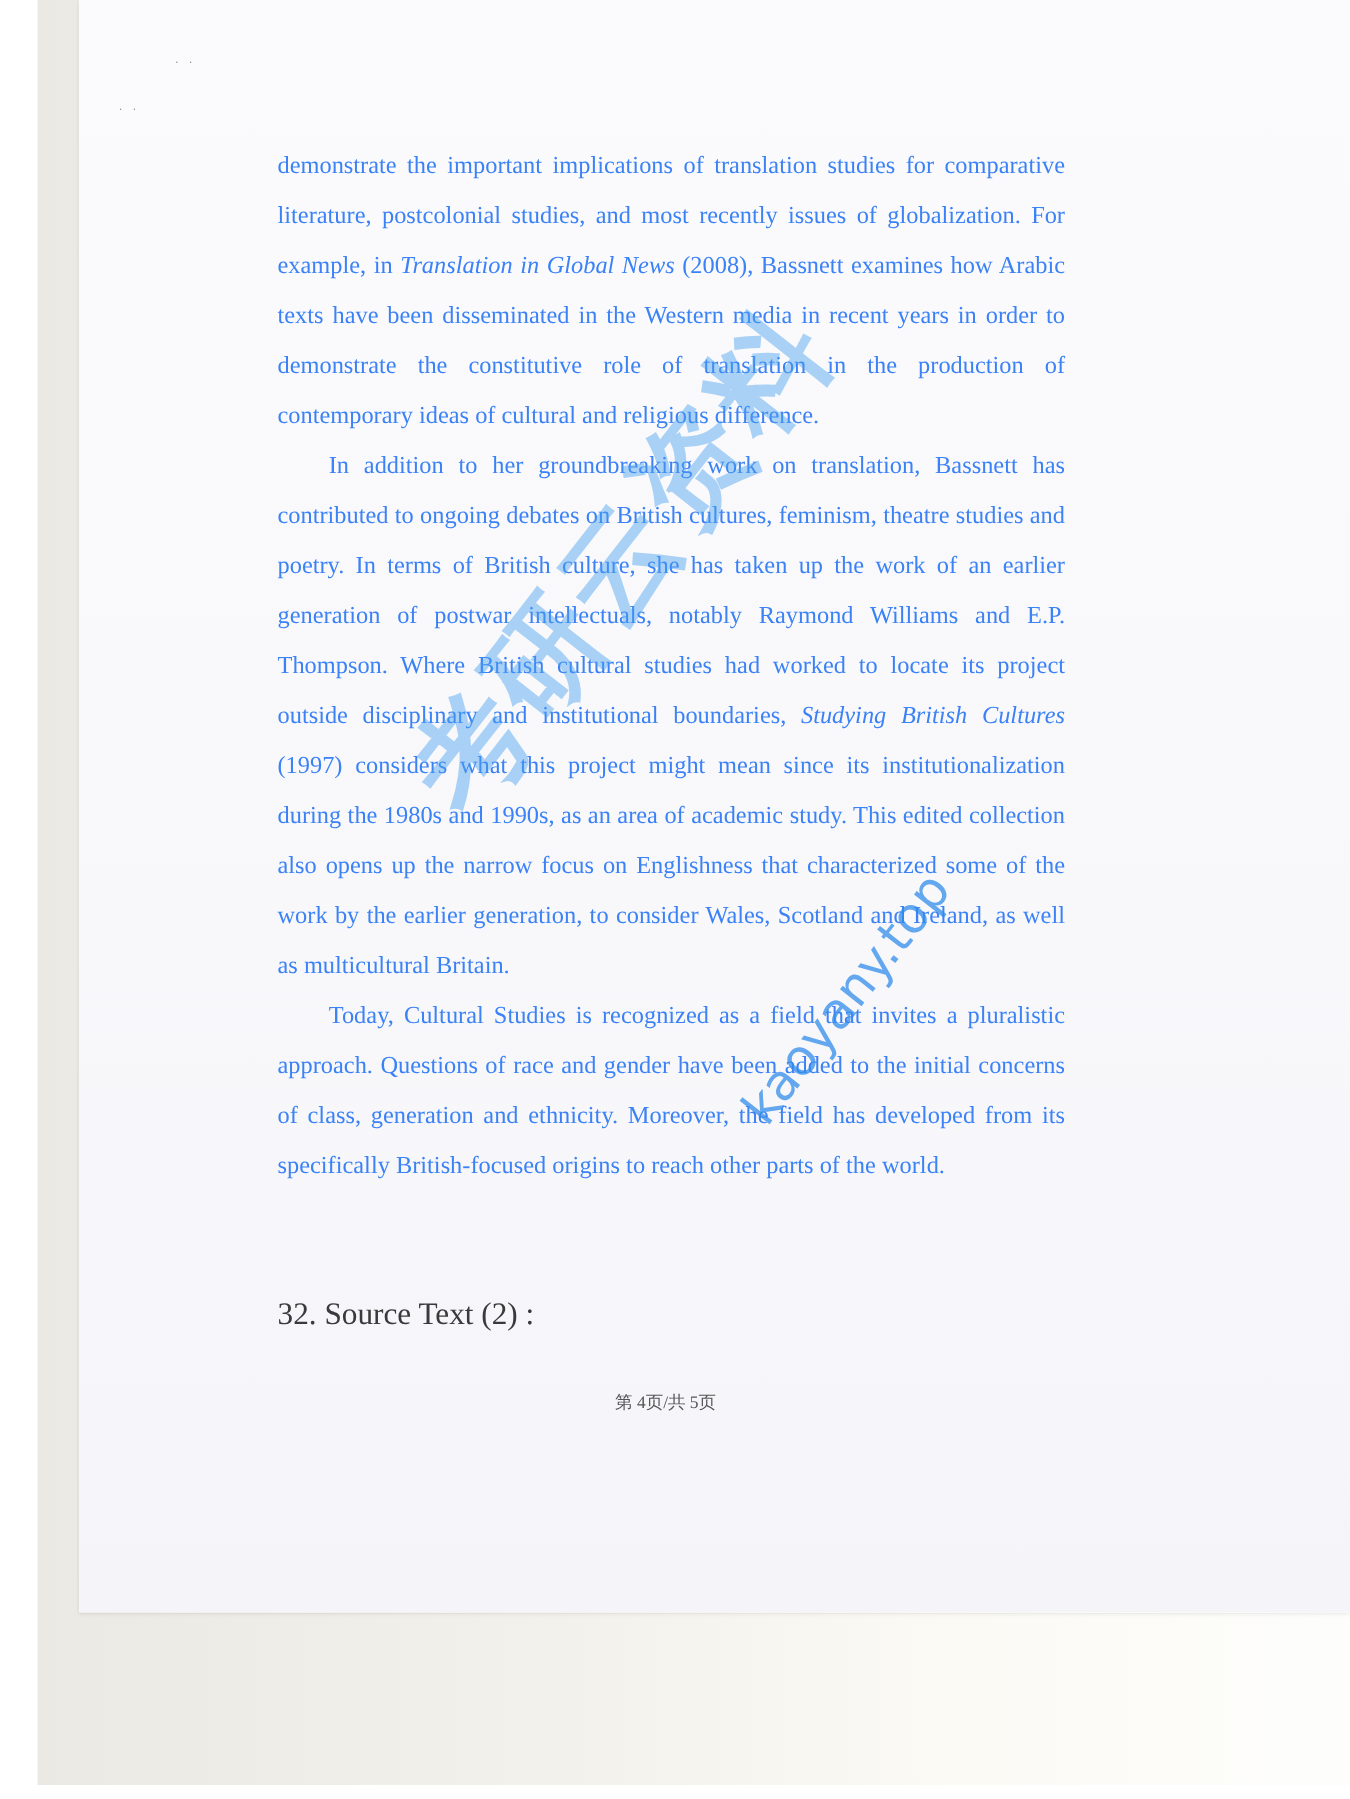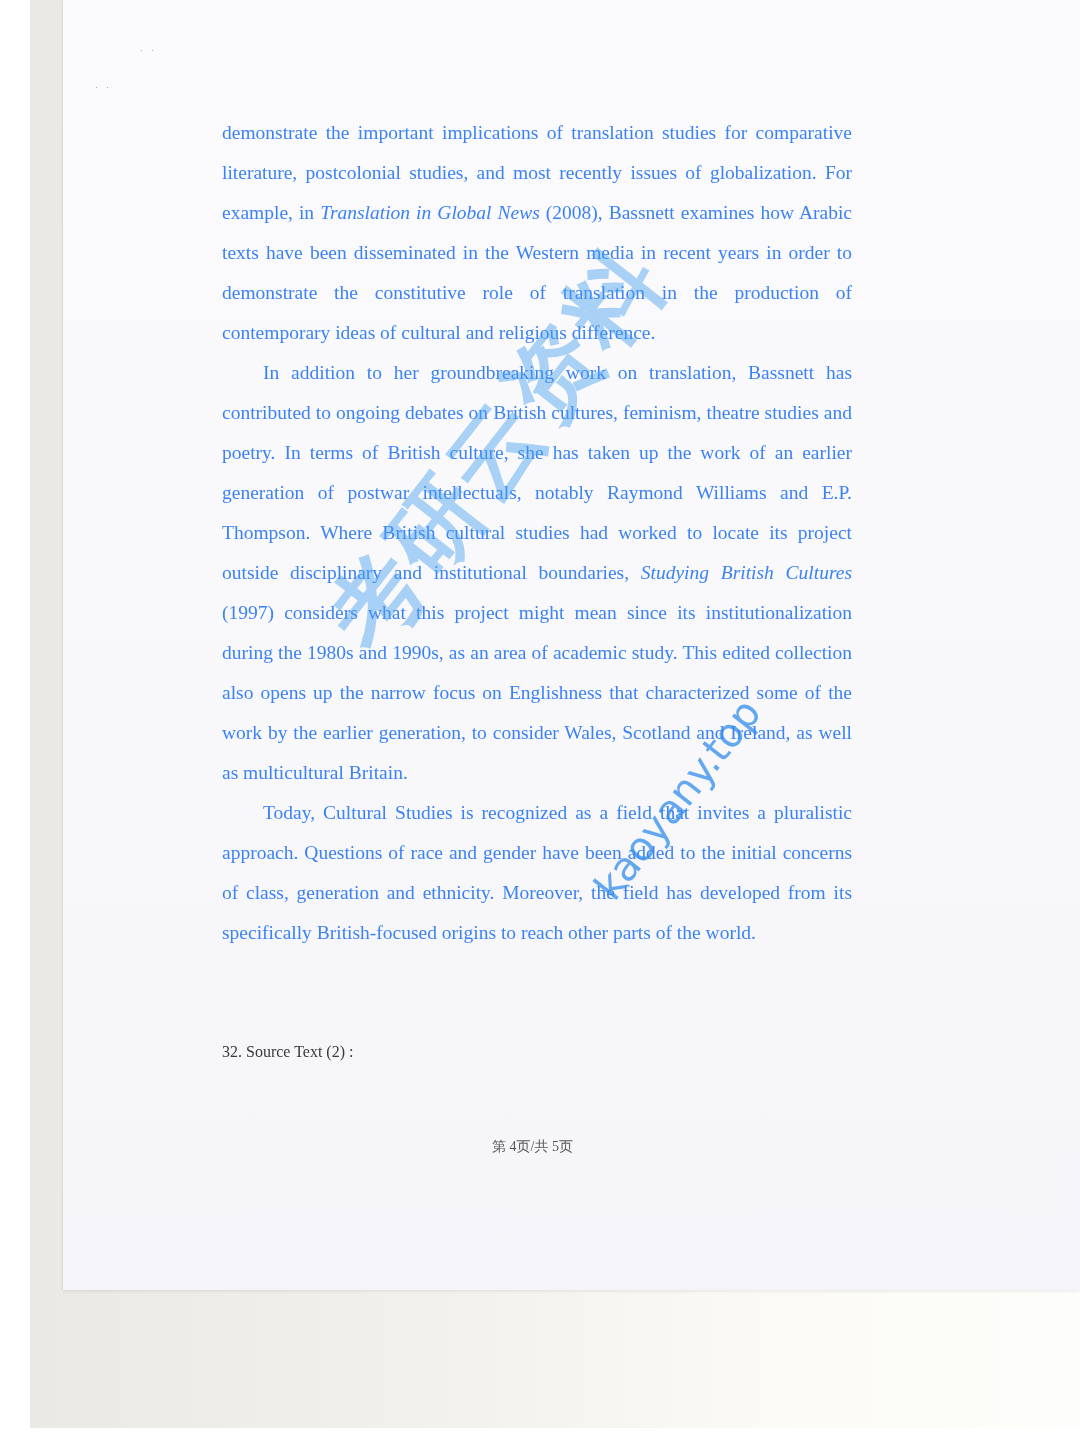--- a/index.html
+++ b/index.html
@@ -21,24 +21,24 @@
   .text-block {
     position: absolute; left: 222px; top: 113px; width: 630px;
     color: #3b82f6; font-size: 19.5px; line-height: 40px;
     text-align: justify; text-align-last: left;
   }
   .text-block p { margin: 0; }
   .text-block p.indent { text-indent: 41px; font-family: Liberation Serif, serif; }
   .text-block em { font-style: italic; }
   .question {
     position: absolute; left: 222px; top: 1036px;
-    color: #3a3a3a; font-size: 16px; line-height: 32px;
+    color: #3a3a3a; font-size: 25px; line-height: 32px;
   }
   .footer {
-    position: absolute; left: 492px; top: 1138px;
+    position: absolute; left: 492px; top: 1113px;
     color: #555; font-size: 14px;
   }
   .wm {
     position: absolute; color: rgba(60,150,235,0.55);
     font-family: "DejaVu Sans", sans-serif; pointer-events: none;
   }
   .wm-cn {
     left: 300px; top: 600px; font-size: 92px; font-weight: bold;
     transform: rotate(-52deg); transform-origin: left top; letter-spacing: 4px;
     color: rgba(70,160,240,0.45); white-space: nowrap;

